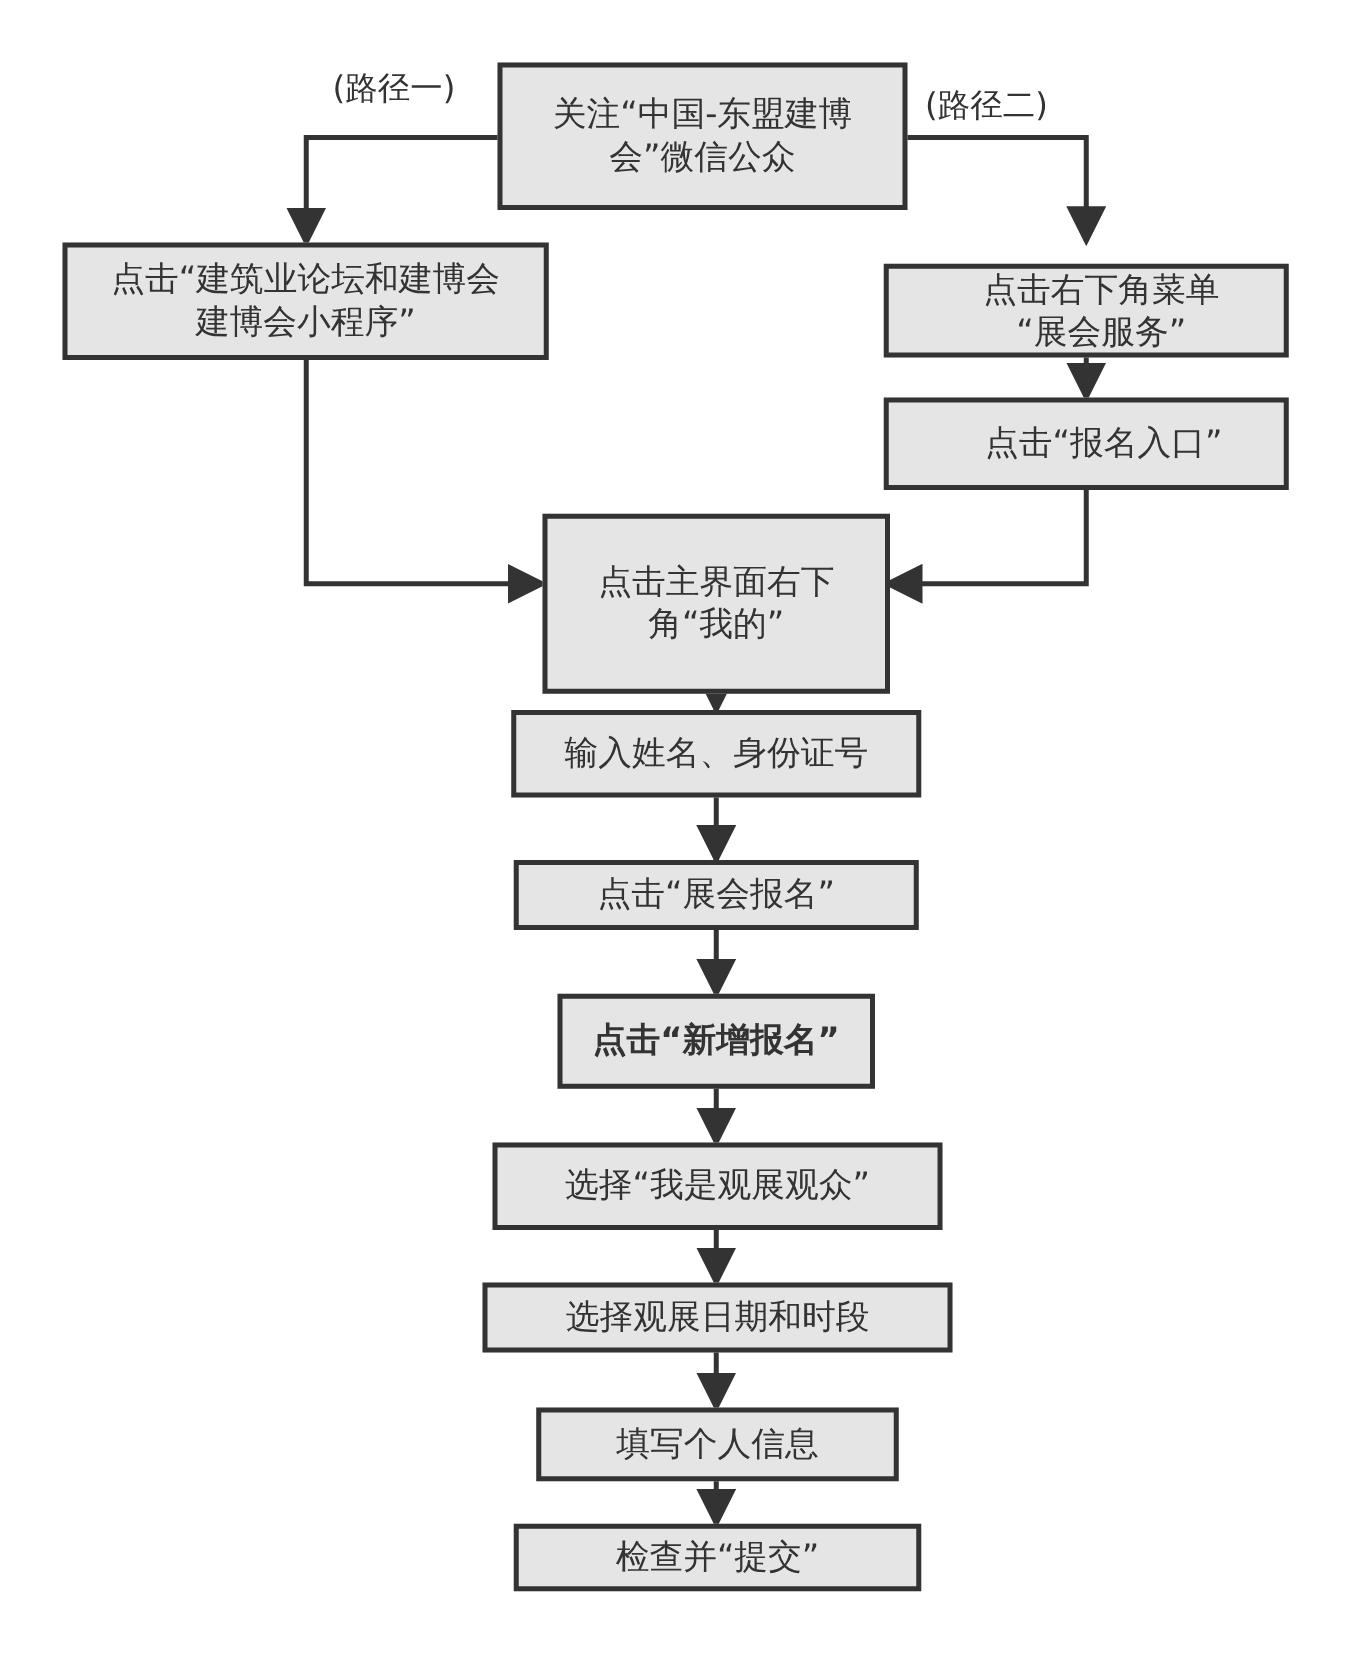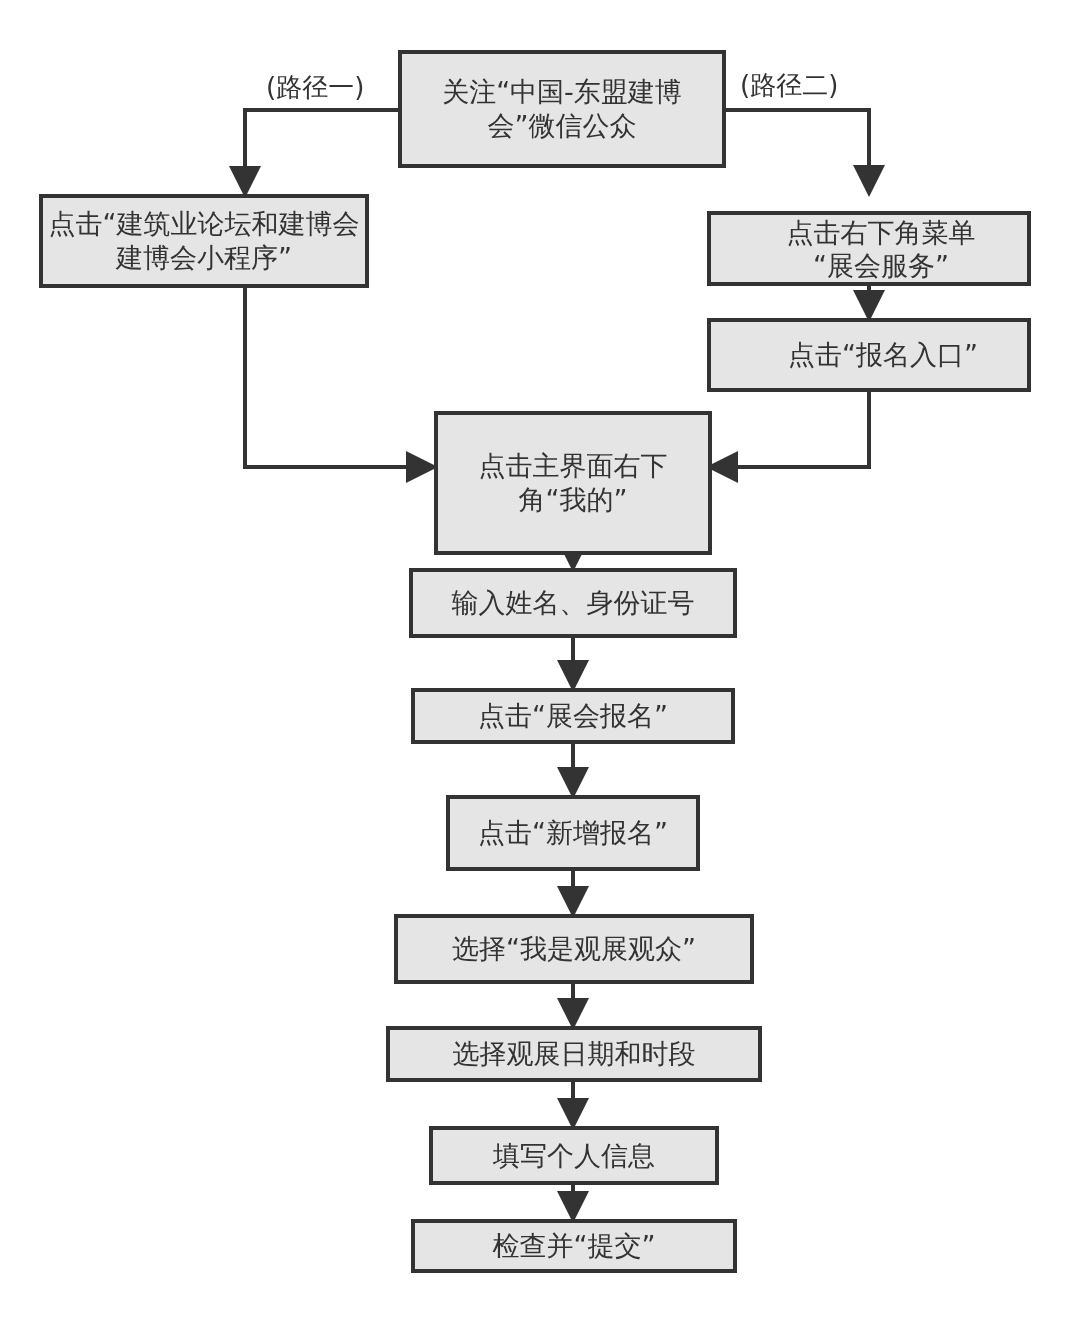--- a/index.html
+++ b/index.html
@@ -33,31 +33,31 @@
 
   <polyline points="573,523 573,568" fill="none" stroke="#333333" stroke-width="4" marker-end="url(#arrow)"></polyline>
   <polyline points="573,636 573,688" fill="none" stroke="#333333" stroke-width="4" marker-end="url(#arrow)"></polyline>
   <polyline points="573,742 573,795" fill="none" stroke="#333333" stroke-width="4" marker-end="url(#arrow)"></polyline>
   <polyline points="573,869 573,914" fill="none" stroke="#333333" stroke-width="4" marker-end="url(#arrow)"></polyline>
   <polyline points="573,982 573,1026" fill="none" stroke="#333333" stroke-width="4" marker-end="url(#arrow)"></polyline>
   <polyline points="573,1080 573,1126" fill="none" stroke="#333333" stroke-width="4" marker-end="url(#arrow)"></polyline>
   <polyline points="573,1183 573,1219" fill="none" stroke="#333333" stroke-width="4" marker-end="url(#arrow)"></polyline>
 </svg>
 
-<div class="path-label" style="left:266px; top:72px;">(路径一)</div>
+<div class="path-label" style="left:266px; top:56px;">(路径一)</div>
 <div class="path-label" style="left:740px; top:70px;">(路径二)</div>
 
 <div class="node" style="left:398px; top:50px; width:328px; height:118px;">关注“中国-东盟建博
 会”微信公众</div>
-<div class="node" style="left:39px; top:194px; width:330px; height:94px;">点击“建筑业论坛和建博会
+<div class="node" style="left:50px; top:194px; width:389px; height:94px;">点击“建筑业论坛和建博会
 建博会小程序”</div>
 <div class="node" style="left:707px; top:211px; width:324px; height:75px; line-height:33px;padding-left:24px;">点击右下角菜单
 “展会服务”</div>
 <div class="node" style="left:707px; top:318px; width:324px; height:74px;padding-left:28px;">点击“报名入口”</div>
 <div class="node" style="left:434px; top:411px; width:278px; height:144px;">点击主界面右下
 角“我的”</div>
 <div class="node" style="left:409px; top:568px; width:328px; height:70px;">输入姓名、身份证号</div>
 <div class="node" style="left:411px; top:688px; width:324px; height:56px;">点击“展会报名”</div>
-<div class="node" style="left:446px; top:795px; width:254px; height:76px;">点击“新增报名”</div>
+<div class="node" style="left:446px; top:795px; width:254px; height:76px;font-weight:bold;">点击“新增报名”</div>
 <div class="node" style="left:394px; top:914px; width:360px; height:70px;">选择“我是观展观众”</div>
 <div class="node" style="left:386px; top:1026px; width:376px; height:56px;">选择观展日期和时段</div>
 <div class="node" style="left:429px; top:1126px; width:290px; height:59px;">填写个人信息</div>
 <div class="node" style="left:411px; top:1219px; width:326px; height:54px;">检查并“提交”</div>
 
 </body></html>

